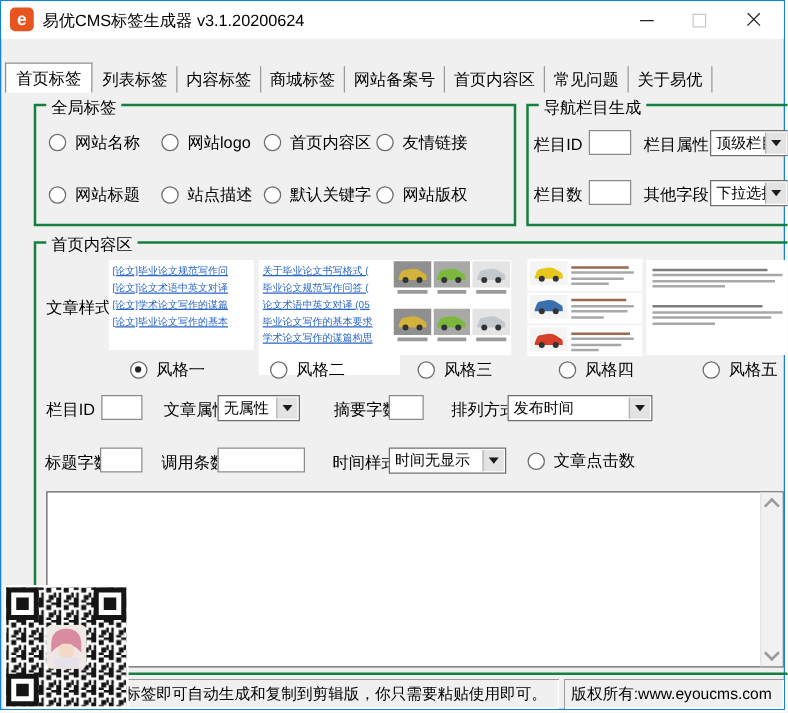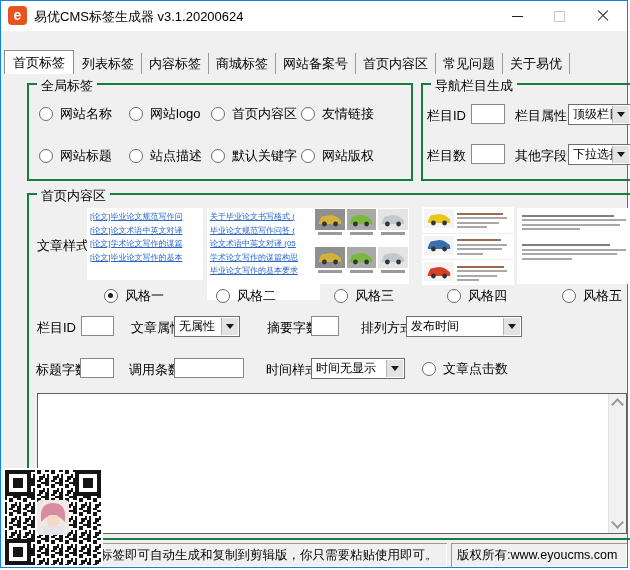--- a/index.html
+++ b/index.html
@@ -170,22 +170,22 @@
       <div class="lnk">[论文]毕业论文规范写作问</div>
       <div class="lnk">[论文]论文术语中英文对译</div>
       <div class="lnk">[论文]学术论文写作的谋篇</div>
       <div class="lnk">[论文]毕业论文写作的基本</div>
     </div>
 
     <div class="preview" style="left:178px;top:13px;width:113px;height:92px;padding:2px 3px;">
       <div class="lnk">关于毕业论文书写格式 (</div>
       <div class="lnk">毕业论文规范写作问答 (</div>
       <div class="lnk">论文术语中英文对译 (05</div>
+      <div class="lnk">毕业论文写作的基本要求</div>
       <div class="lnk">学术论文写作的谋篇构思</div>
-      <div class="lnk">毕业论文写作的基本要求</div>
     </div>
 
     <div class="preview thumb-grid" style="left:285px;top:13px;width:95px;height:76px;">
       <div class="thumb">
           <div class="img" style="background:#8f8f8f;">
             <svg class="car" style="color:#d2b23a;">
               <use href="#car"></use>
             </svg>
           </div>
           <div class="cap"></div>

